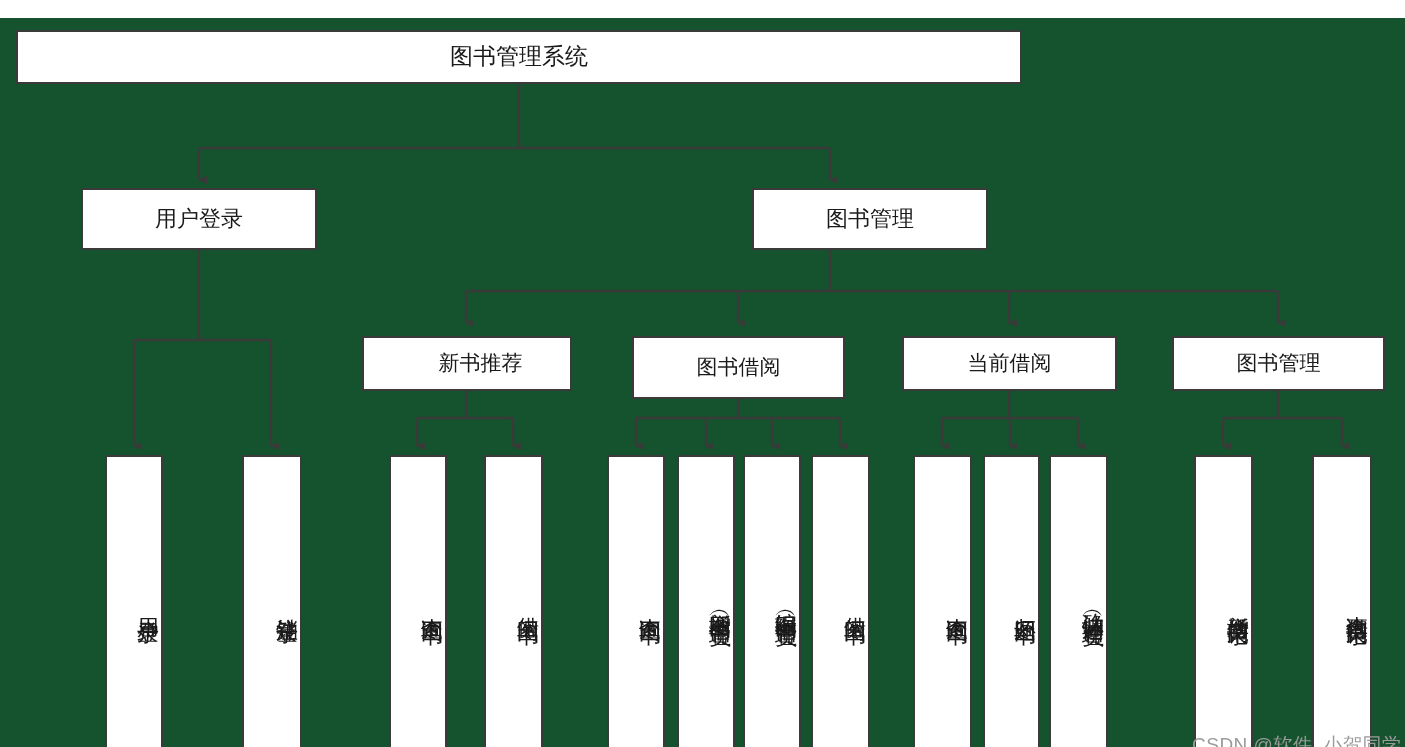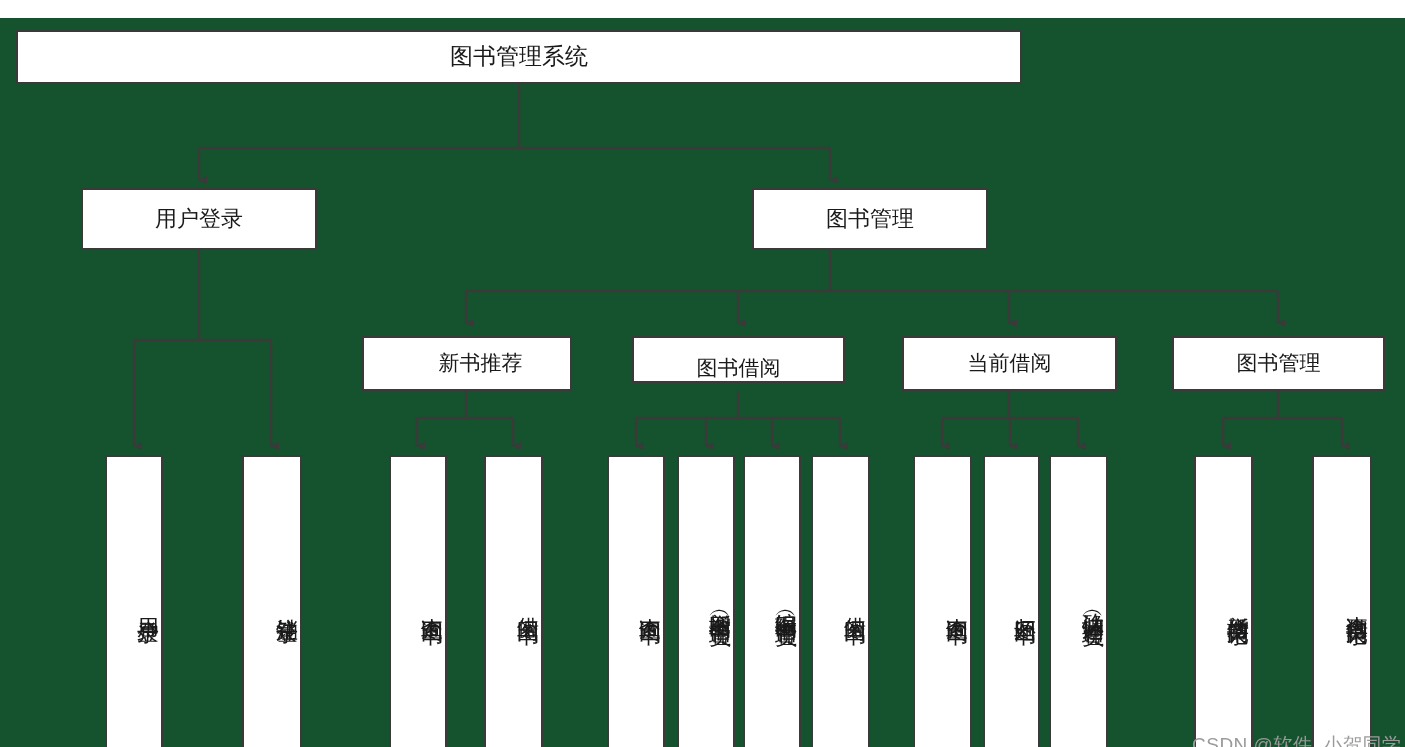--- a/index.html
+++ b/index.html
@@ -135,21 +135,21 @@
   <div class="node lvl2" style="left:81px; top:170px; width:236px; height:62px;">
     <span>用户登录</span>
   </div>
   <div class="node lvl2" style="left:752px; top:170px; width:236px; height:62px;">
     <span>图书管理</span>
   </div>
 
   <div class="node lvl3" style="left:362px; top:318px; width:210px; height:55px;padding-left:27px;">
     <span>新书推荐</span>
   </div>
-  <div class="node lvl3" style="left:632px; top:318px; width:213px; height:47px;align-items:flex-end;">
+  <div class="node lvl3" style="left:632px; top:318px; width:213px; height:63px;">
     <span>图书借阅</span>
   </div>
   <div class="node lvl3" style="left:902px; top:318px; width:215px; height:55px;font-family:Liberation Serif, serif;">
     <span>当前借阅</span>
   </div>
   <div class="node lvl3" style="left:1172px; top:318px; width:213px; height:55px;">
     <span>图书管理</span>
   </div>
 
   <div class="node leaf" style="left:105px; top:437px; width:58px; height:298px;">

